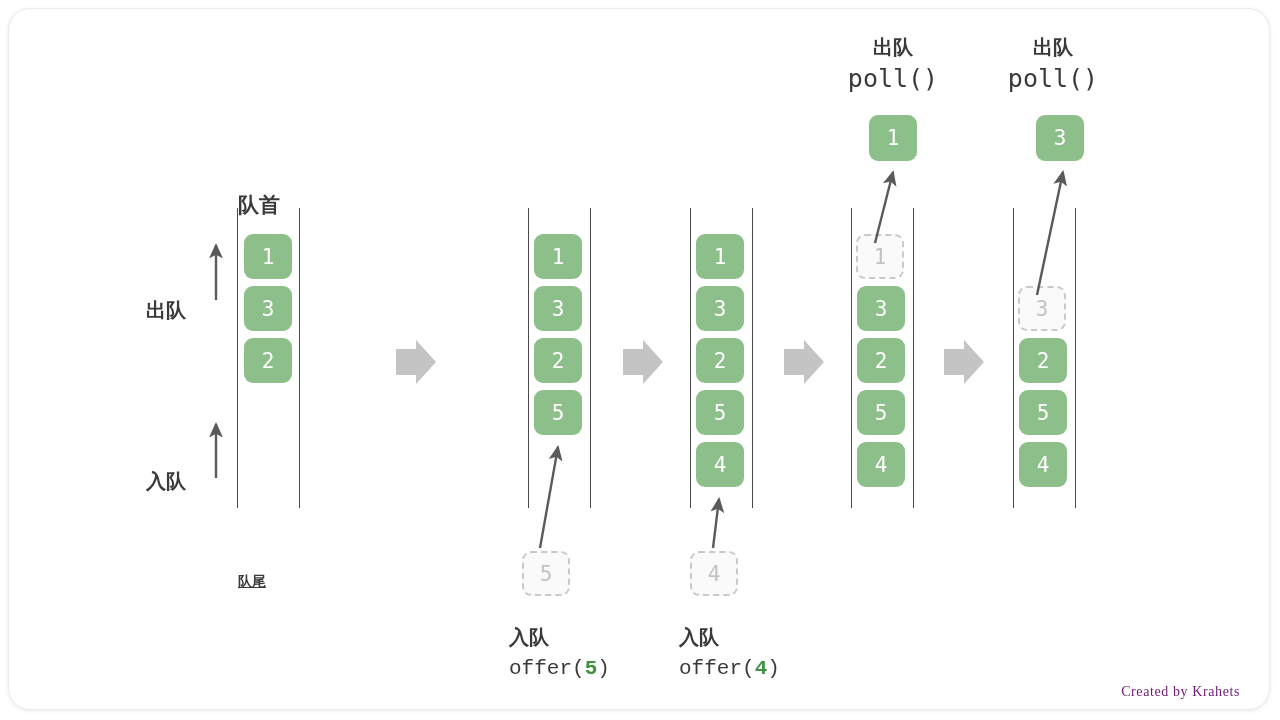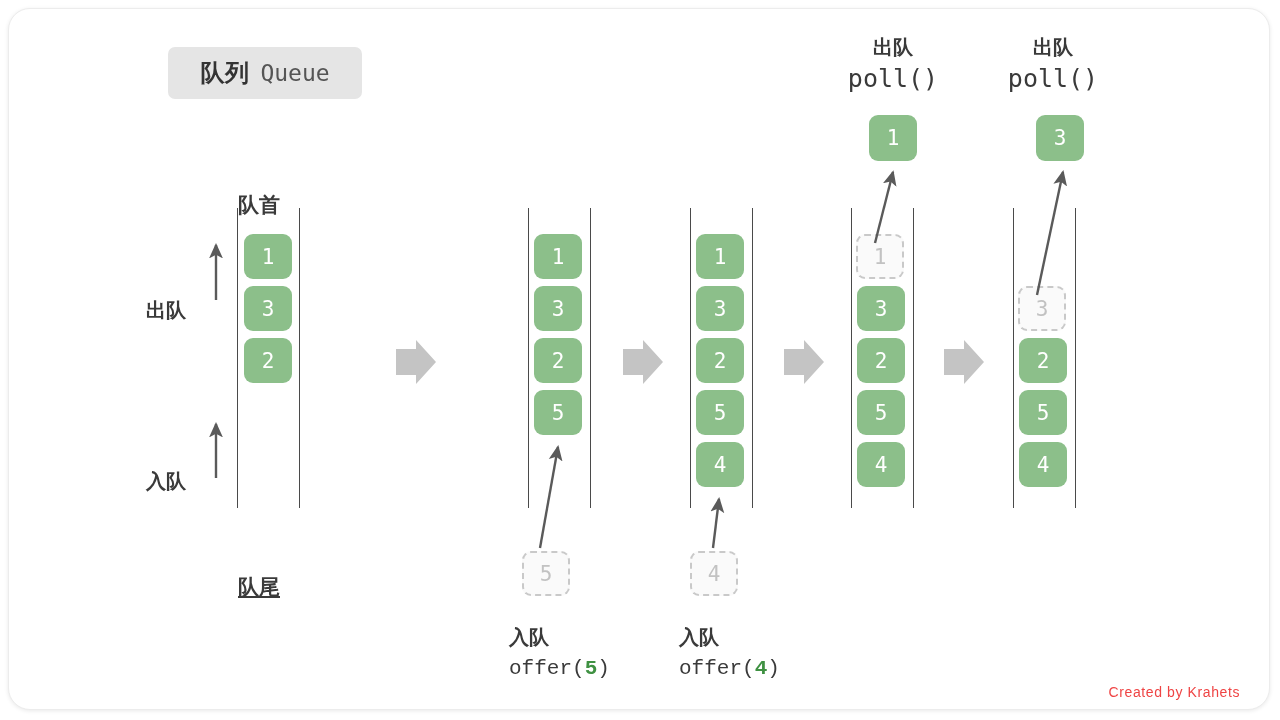--- a/index.html
+++ b/index.html
@@ -146,40 +146,36 @@
     width: 1280px;
     height: 720px;
     pointer-events: none;
   }
 
   
   .watermark {
     position: absolute;
     right: 40px;
     bottom: 20px;
-    font-family: Liberation Sans, sans-serif;
+    font-family: Liberation Serif, serif;
     font-size: 14px;
-    color: #ef4444;
+    color: #701a75;
     letter-spacing: 0.6px;
     text-align: right;
   }
 </style>
 </head>
 <body>
 
 <div id="canvas">
   <div class="card"></div>
 
-  <div class="title-tag">
-    <span class="title-cn">队列</span>
-    <span class="title-en">Queue</span>
-  </div>
 
   <div class="lbl-cn" style="left:238px; top:159px; font-size:21px;">队首</div>
-  <div class="lbl-cn" style="left:238px; top:541px; font-size:21px;text-decoration:underline;">队尾</div>
+  <div class="lbl-cn" style="left:238px; top:541px; font-size:14px;text-decoration:underline;">队尾</div>
   <div class="lbl-cn" style="left:146px; top:265px;">出队</div>
   <div class="lbl-cn" style="left:146px; top:436px;">入队</div>
 
   <div class="rail" style="left:237px; top:208px; height:300px;"></div>
   <div class="rail" style="left:299px; top:208px; height:300px;"></div>
   <div class="cell" style="left:244px; top:234px;">1</div>
   <div class="cell" style="left:244px; top:286px;">3</div>
   <div class="cell" style="left:244px; top:338px;">2</div>
 
   <div class="rail" style="left:528px; top:208px; height:300px;"></div>

